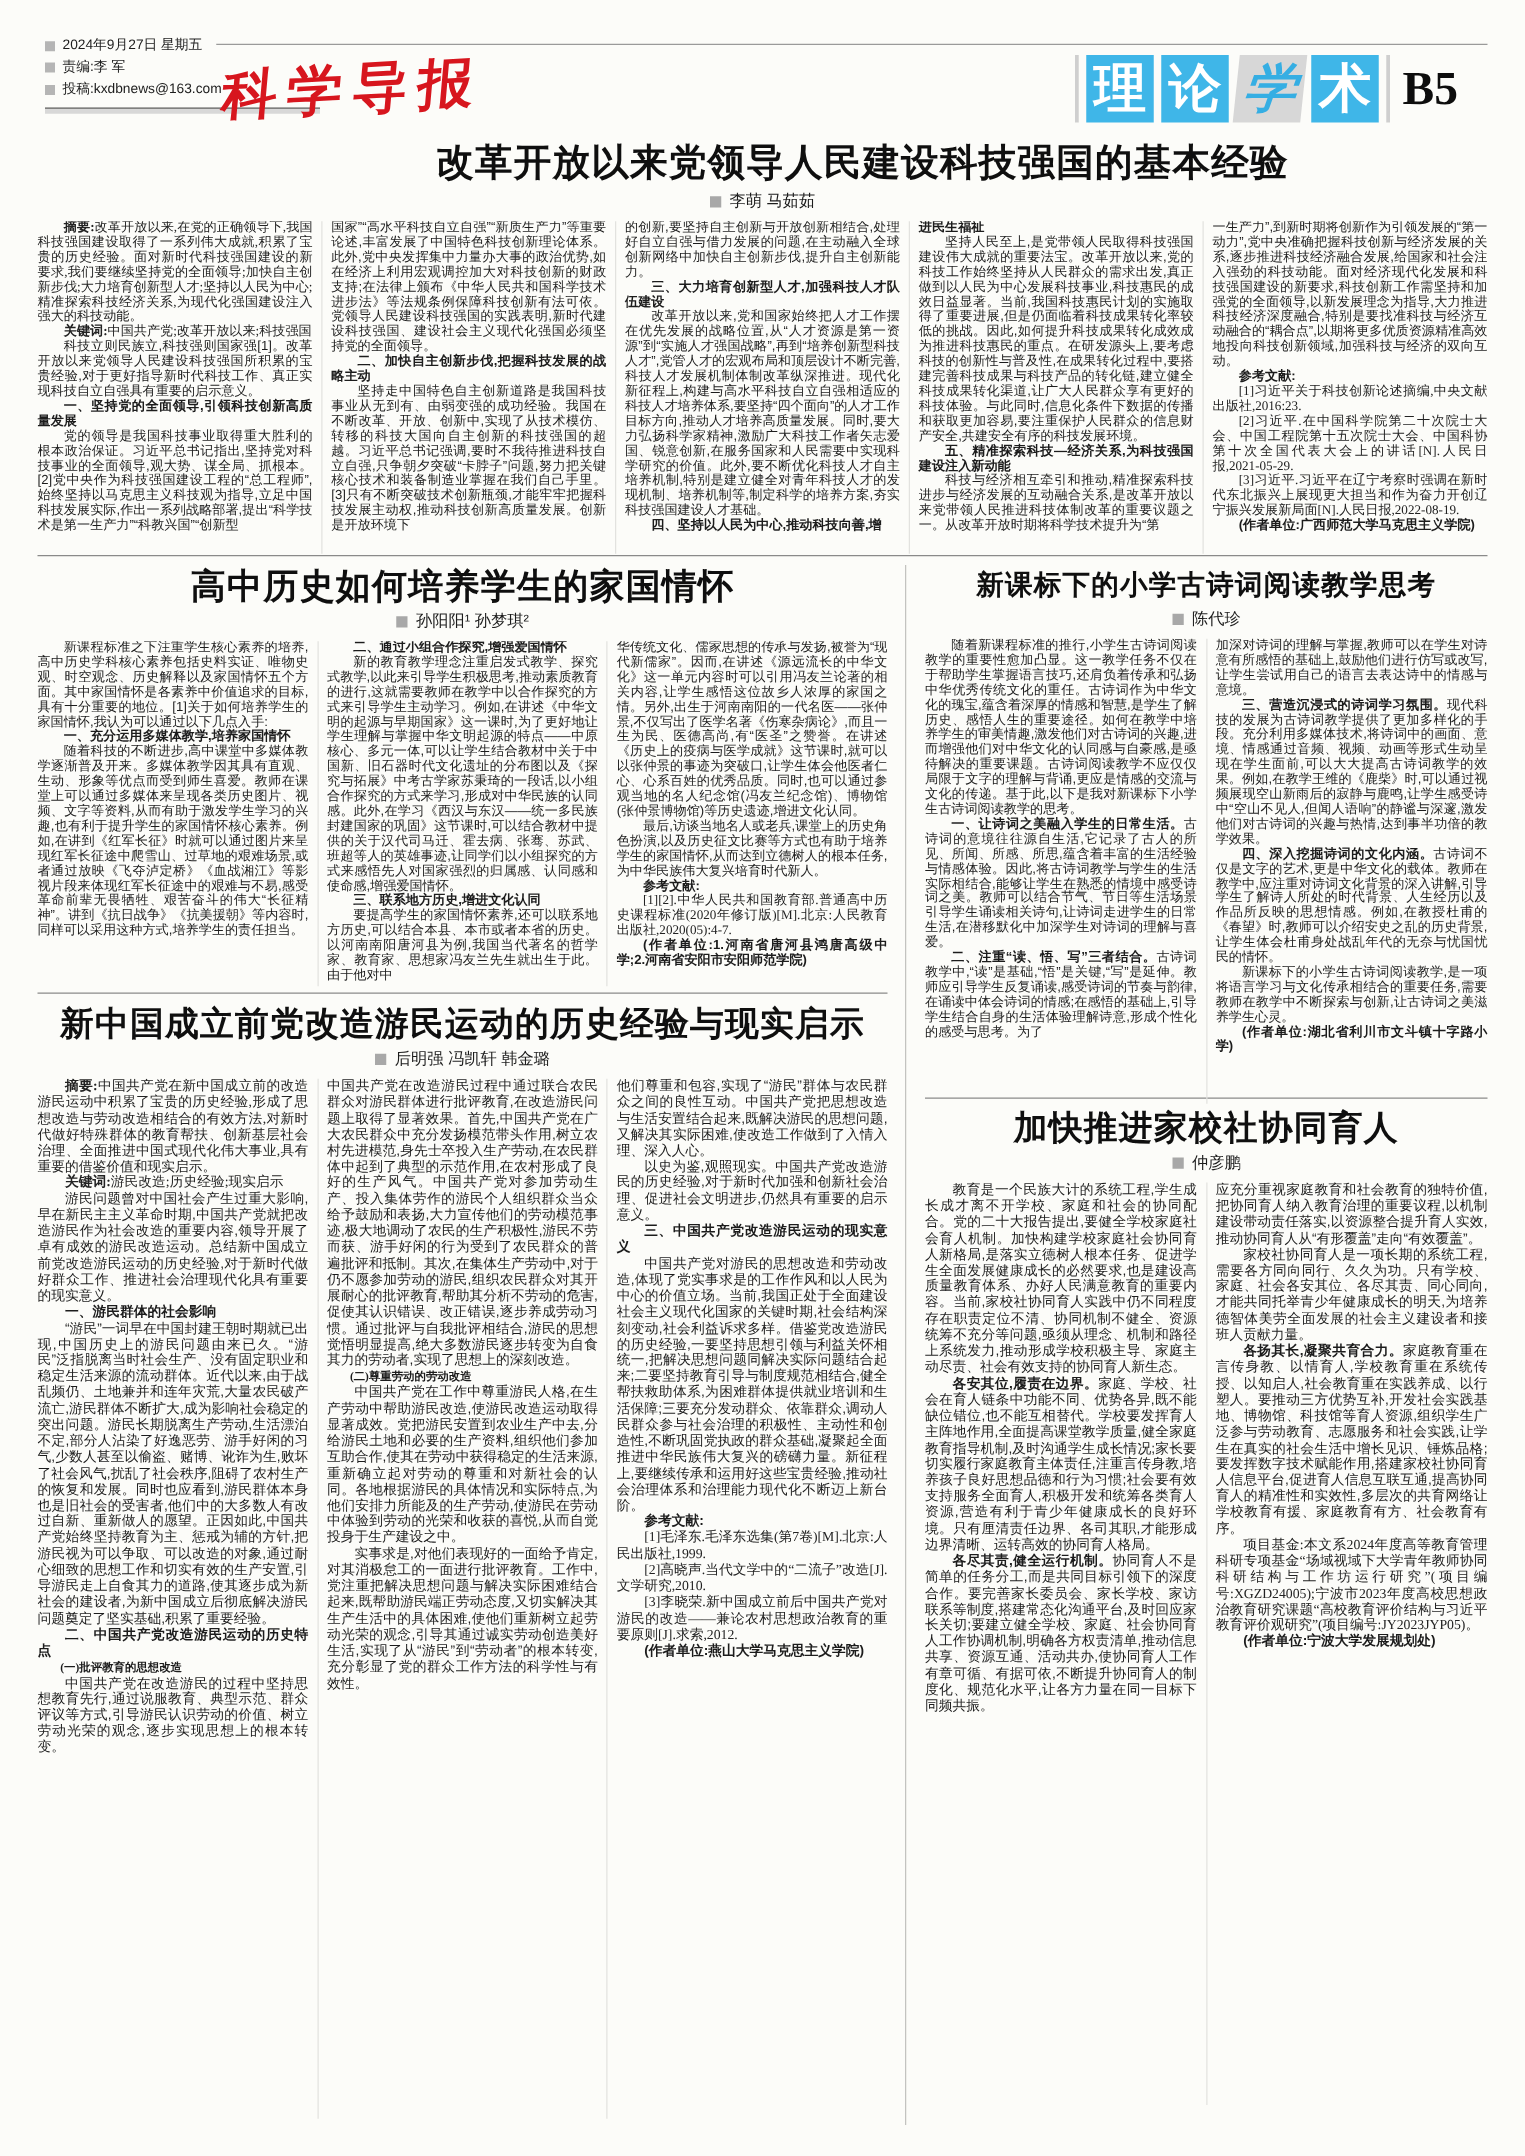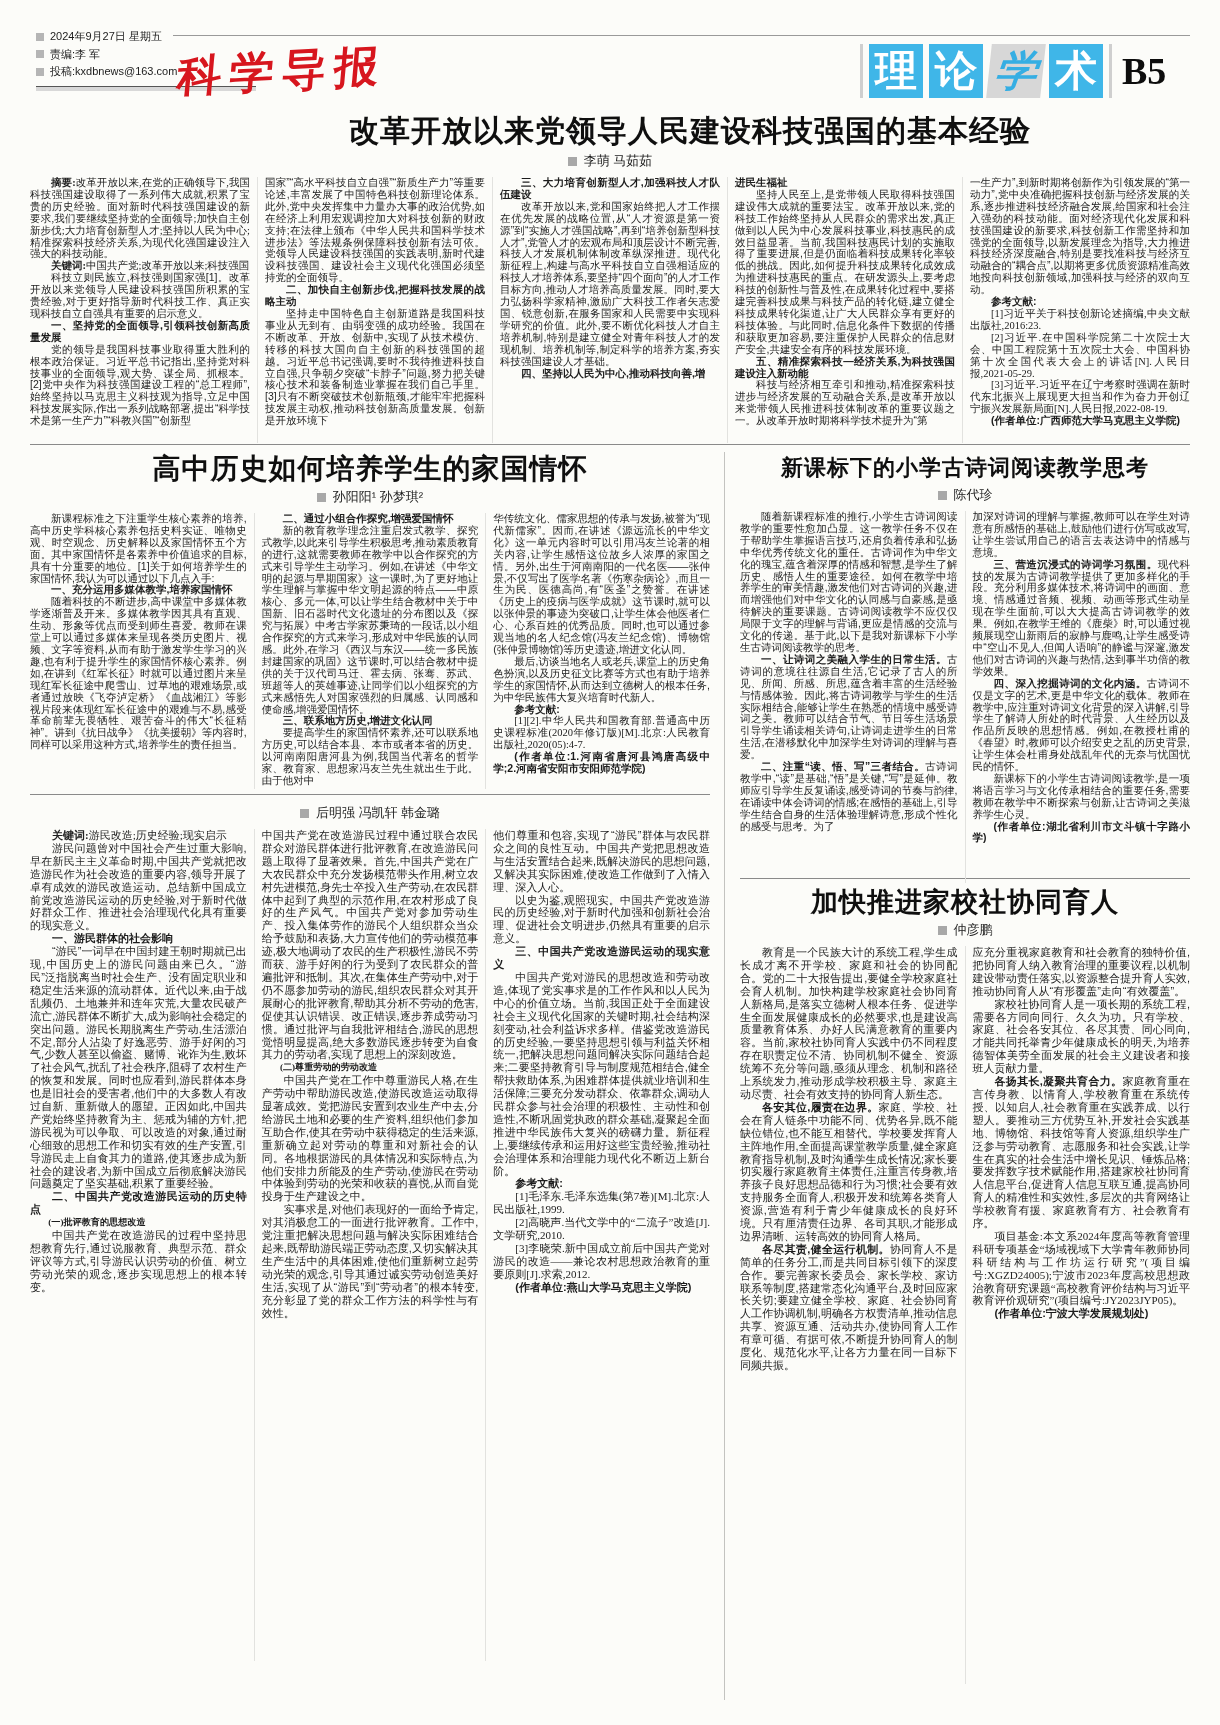--- a/index.html
+++ b/index.html
@@ -100,20 +100,21 @@
           <p>科技立则民族立,科技强则国家强[1]。改革开放以来党领导人民建设科技强国所积累的宝贵经验,对于更好指导新时代科技工作、真正实现科技自立自强具有重要的启示意义。</p>
           <h4>一、坚持党的全面领导,引领科技创新高质量发展</h4>
           <p>党的领导是我国科技事业取得重大胜利的根本政治保证。习近平总书记指出,坚持党对科技事业的全面领导,观大势、谋全局、抓根本。[2]党中央作为科技强国建设工程的“总工程师”,始终坚持以马克思主义科技观为指导,立足中国科技发展实际,作出一系列战略部署,提出“科学技术是第一生产力”“科教兴国”“创新型</p>
         </div>
         <div class="col">
           <p class="cont">国家”“高水平科技自立自强”“新质生产力”等重要论述,丰富发展了中国特色科技创新理论体系。此外,党中央发挥集中力量办大事的政治优势,如在经济上利用宏观调控加大对科技创新的财政支持;在法律上颁布《中华人民共和国科学技术进步法》等法规条例保障科技创新有法可依。党领导人民建设科技强国的实践表明,新时代建设科技强国、建设社会主义现代化强国必须坚持党的全面领导。</p>
           <h4>二、加快自主创新步伐,把握科技发展的战略主动</h4>
           <p>坚持走中国特色自主创新道路是我国科技事业从无到有、由弱变强的成功经验。我国在不断改革、开放、创新中,实现了从技术模仿、转移的科技大国向自主创新的科技强国的超越。习近平总书记强调,要时不我待推进科技自立自强,只争朝夕突破“卡脖子”问题,努力把关键核心技术和装备制造业掌握在我们自己手里。[3]只有不断突破技术创新瓶颈,才能牢牢把握科技发展主动权,推动科技创新高质量发展。创新是开放环境下</p>
         </div>
         <div class="col">
+          <p class="cont">的创新,要坚持自主创新与开放创新相结合,处理好自立自强与借力发展的问题,在主动融入全球创新网络中加快自主创新步伐,提升自主创新能力。</p>
           <h4>三、大力培育创新型人才,加强科技人才队伍建设</h4>
           <p>改革开放以来,党和国家始终把人才工作摆在优先发展的战略位置,从“人才资源是第一资源”到“实施人才强国战略”,再到“培养创新型科技人才”,党管人才的宏观布局和顶层设计不断完善,科技人才发展机制体制改革纵深推进。现代化新征程上,构建与高水平科技自立自强相适应的科技人才培养体系,要坚持“四个面向”的人才工作目标方向,推动人才培养高质量发展。同时,要大力弘扬科学家精神,激励广大科技工作者矢志爱国、锐意创新,在服务国家和人民需要中实现科学研究的价值。此外,要不断优化科技人才自主培养机制,特别是建立健全对青年科技人才的发现机制、培养机制等,制定科学的培养方案,夯实科技强国建设人才基础。</p>
           <h4>四、坚持以人民为中心,推动科技向善,增</h4>
         </div>
         <div class="col">
           <h4 class="cont">进民生福祉</h4>
           <p>坚持人民至上,是党带领人民取得科技强国建设伟大成就的重要法宝。改革开放以来,党的科技工作始终坚持从人民群众的需求出发,真正做到以人民为中心发展科技事业,科技惠民的成效日益显著。当前,我国科技惠民计划的实施取得了重要进展,但是仍面临着科技成果转化率较低的挑战。因此,如何提升科技成果转化成效成为推进科技惠民的重点。在研发源头上,要考虑科技的创新性与普及性,在成果转化过程中,要搭建完善科技成果与科技产品的转化链,建立健全科技成果转化渠道,让广大人民群众享有更好的科技体验。与此同时,信息化条件下数据的传播和获取更加容易,要注重保护人民群众的信息财产安全,共建安全有序的科技发展环境。</p>
           <h4>五、精准探索科技—经济关系,为科技强国建设注入新动能</h4>
           <p>科技与经济相互牵引和推动,精准探索科技进步与经济发展的互动融合关系,是改革开放以来党带领人民推进科技体制改革的重要议题之一。从改革开放时期将科学技术提升为“第</p>
         </div>
@@ -152,26 +153,28 @@
           <p class="cont">华传统文化、儒家思想的传承与发扬,被誉为“现代新儒家”。因而,在讲述《源远流长的中华文化》这一单元内容时可以引用冯友兰论著的相关内容,让学生感悟这位故乡人浓厚的家国之情。另外,出生于河南南阳的一代名医——张仲景,不仅写出了医学名著《伤寒杂病论》,而且一生为民、医德高尚,有“医圣”之赞誉。在讲述《历史上的疫病与医学成就》这节课时,就可以以张仲景的事迹为突破口,让学生体会他医者仁心、心系百姓的优秀品质。同时,也可以通过参观当地的名人纪念馆(冯友兰纪念馆)、博物馆(张仲景博物馆)等历史遗迹,增进文化认同。</p>
           <p>最后,访谈当地名人或老兵,课堂上的历史角色扮演,以及历史征文比赛等方式也有助于培养学生的家国情怀,从而达到立德树人的根本任务,为中华民族伟大复兴培育时代新人。</p>
           <h4>参考文献:</h4>
           <p class="ref">[1][2].中华人民共和国教育部.普通高中历史课程标准(2020年修订版)[M].北京:人民教育出版社,2020(05):4-7.</p>
           <p class="unit">(作者单位:1.河南省唐河县鸿唐高级中学;2.河南省安阳市安阳师范学院)</p>
         </div>
       </div>
   </div>
 
   <div class="art" id="a3">
+    <h2 class="a-title">新中国成立前党改造游民运动的历史经验与现实启示</h2>
     <div class="byline">
       <span class="bsq"></span>
       <span>后明强 冯凯轩 韩金璐</span>
     </div>
     <div class="cols">
         <div class="col">
+          <p class="abs"><b>摘要:</b>中国共产党在新中国成立前的改造游民运动中积累了宝贵的历史经验,形成了思想改造与劳动改造相结合的有效方法,对新时代做好特殊群体的教育帮扶、创新基层社会治理、全面推进中国式现代化伟大事业,具有重要的借鉴价值和现实启示。</p>
           <p class="abs"><b>关键词:</b>游民改造;历史经验;现实启示</p>
           <p>游民问题曾对中国社会产生过重大影响,早在新民主主义革命时期,中国共产党就把改造游民作为社会改造的重要内容,领导开展了卓有成效的游民改造运动。总结新中国成立前党改造游民运动的历史经验,对于新时代做好群众工作、推进社会治理现代化具有重要的现实意义。</p>
           <h4>一、游民群体的社会影响</h4>
           <p>“游民”一词早在中国封建王朝时期就已出现,中国历史上的游民问题由来已久。“游民”泛指脱离当时社会生产、没有固定职业和稳定生活来源的流动群体。近代以来,由于战乱频仍、土地兼并和连年灾荒,大量农民破产流亡,游民群体不断扩大,成为影响社会稳定的突出问题。游民长期脱离生产劳动,生活漂泊不定,部分人沾染了好逸恶劳、游手好闲的习气,少数人甚至以偷盗、赌博、讹诈为生,败坏了社会风气,扰乱了社会秩序,阻碍了农村生产的恢复和发展。同时也应看到,游民群体本身也是旧社会的受害者,他们中的大多数人有改过自新、重新做人的愿望。正因如此,中国共产党始终坚持教育为主、惩戒为辅的方针,把游民视为可以争取、可以改造的对象,通过耐心细致的思想工作和切实有效的生产安置,引导游民走上自食其力的道路,使其逐步成为新社会的建设者,为新中国成立后彻底解决游民问题奠定了坚实基础,积累了重要经验。</p>
           <h4>二、中国共产党改造游民运动的历史特点</h4>
           <h5>(一)批评教育的思想改造</h5>
           <p>中国共产党在改造游民的过程中坚持思想教育先行,通过说服教育、典型示范、群众评议等方式,引导游民认识劳动的价值、树立劳动光荣的观念,逐步实现思想上的根本转变。</p>
         </div>
         <div class="col">
           <p class="cont">中国共产党在改造游民过程中通过联合农民群众对游民群体进行批评教育,在改造游民问题上取得了显著效果。首先,中国共产党在广大农民群众中充分发扬模范带头作用,树立农村先进模范,身先士卒投入生产劳动,在农民群体中起到了典型的示范作用,在农村形成了良好的生产风气。中国共产党对参加劳动生产、投入集体劳作的游民个人组织群众当众给予鼓励和表扬,大力宣传他们的劳动模范事迹,极大地调动了农民的生产积极性,游民不劳而获、游手好闲的行为受到了农民群众的普遍批评和抵制。其次,在集体生产劳动中,对于仍不愿参加劳动的游民,组织农民群众对其开展耐心的批评教育,帮助其分析不劳动的危害,促使其认识错误、改正错误,逐步养成劳动习惯。通过批评与自我批评相结合,游民的思想觉悟明显提高,绝大多数游民逐步转变为自食其力的劳动者,实现了思想上的深刻改造。</p>

